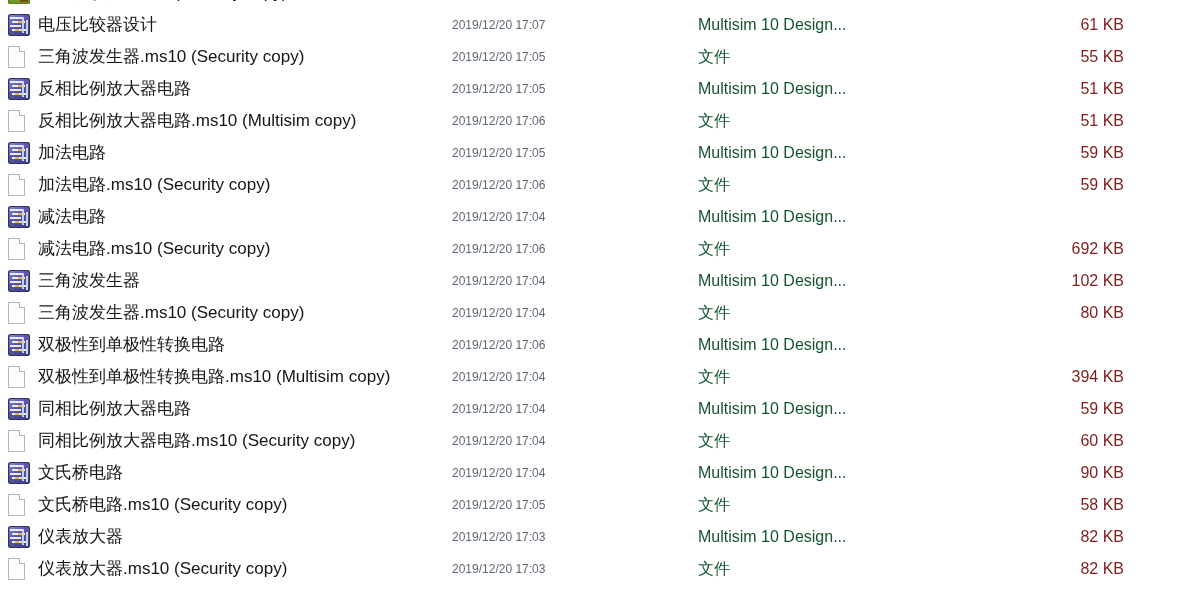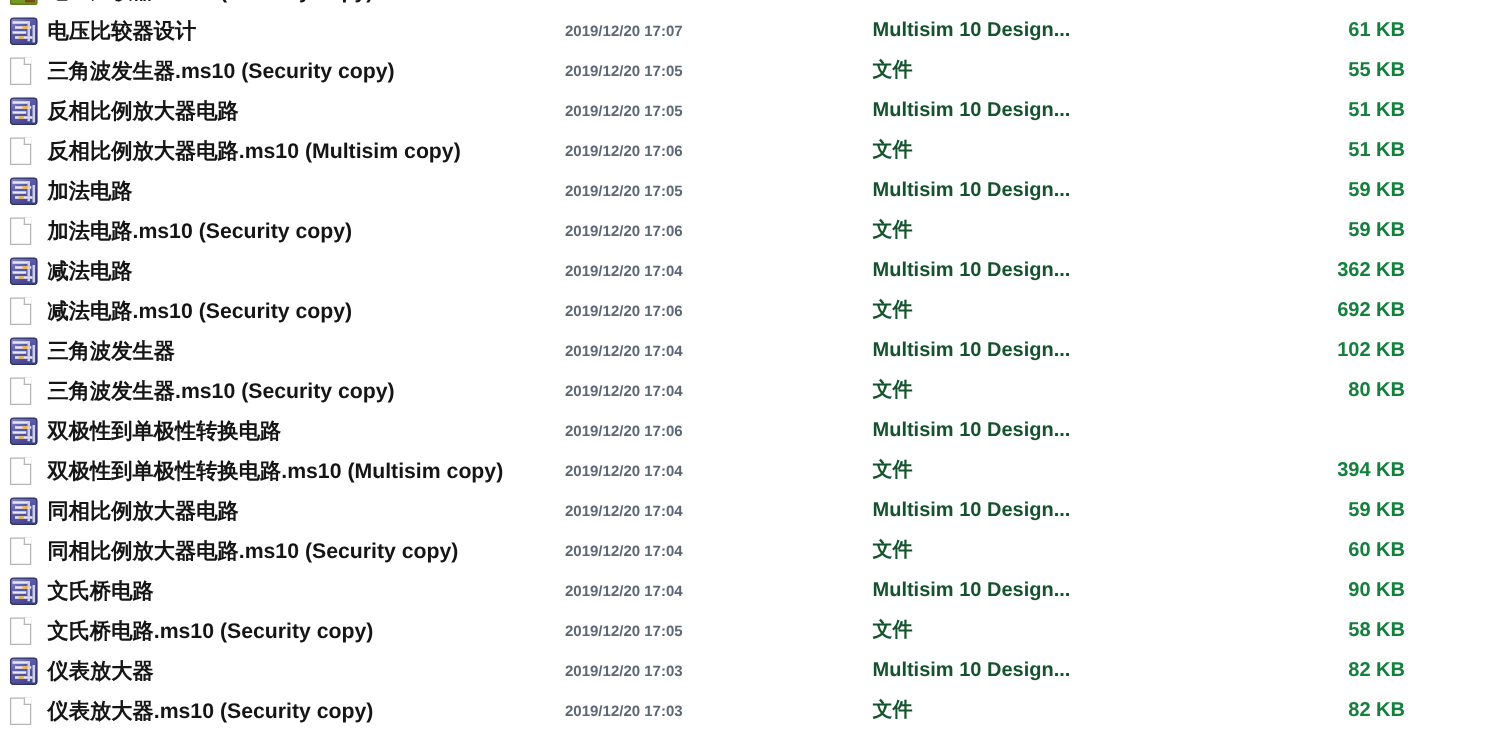--- a/index.html
+++ b/index.html
@@ -13,21 +13,20 @@
     overflow: hidden;
     font-family: "Liberation Sans", "DejaVu Sans", sans-serif;
     -webkit-font-smoothing: antialiased;
   }
 
   #file-list {
     position: relative;
     width: 1195px;
     height: 590px;
     background: #ffffff;
-    font-weight: bold;
   }
 
   
   .clipped-row {
     position: relative;
     height: 9px;
     overflow: hidden;
     width: 1195px;
   }
   .clipped-row .row-inner {
@@ -151,21 +150,21 @@
     font-size: 16px;
     color: #14532d;
     white-space: nowrap;
     overflow: hidden;
     line-height: 22px;
   }
   .size-cell {
     width: 186px;
     min-width: 186px;
     font-size: 16px;
-    color: #15803d;
+    color: #7f1d1d;
     text-align: right;
     white-space: nowrap;
     line-height: 22px;
   }
 </style>
 </head>
 <body>
 
 <div id="file-list">
     <div class="clipped-row">
@@ -269,21 +268,20 @@
           <i class="b4"></i>
           <i class="v1"></i>
           <i class="v2"></i>
           <i class="y1"></i>
           <i class="y2"></i>
         </div>
       </div>
       <div class="name-cell">减法电路</div>
       <div class="date-cell">2019/12/20 17:04</div>
       <div class="type-cell">Multisim 10 Design...</div>
-      <div class="size-cell">362 KB</div>
     </div>
     <div class="row">
       <div class="icon-cell">
         <div class="icon-doc"></div>
       </div>
       <div class="name-cell">减法电路.ms10 (Security copy)</div>
       <div class="date-cell">2019/12/20 17:06</div>
       <div class="type-cell">文件</div>
       <div class="size-cell">692 KB</div>
     </div>

